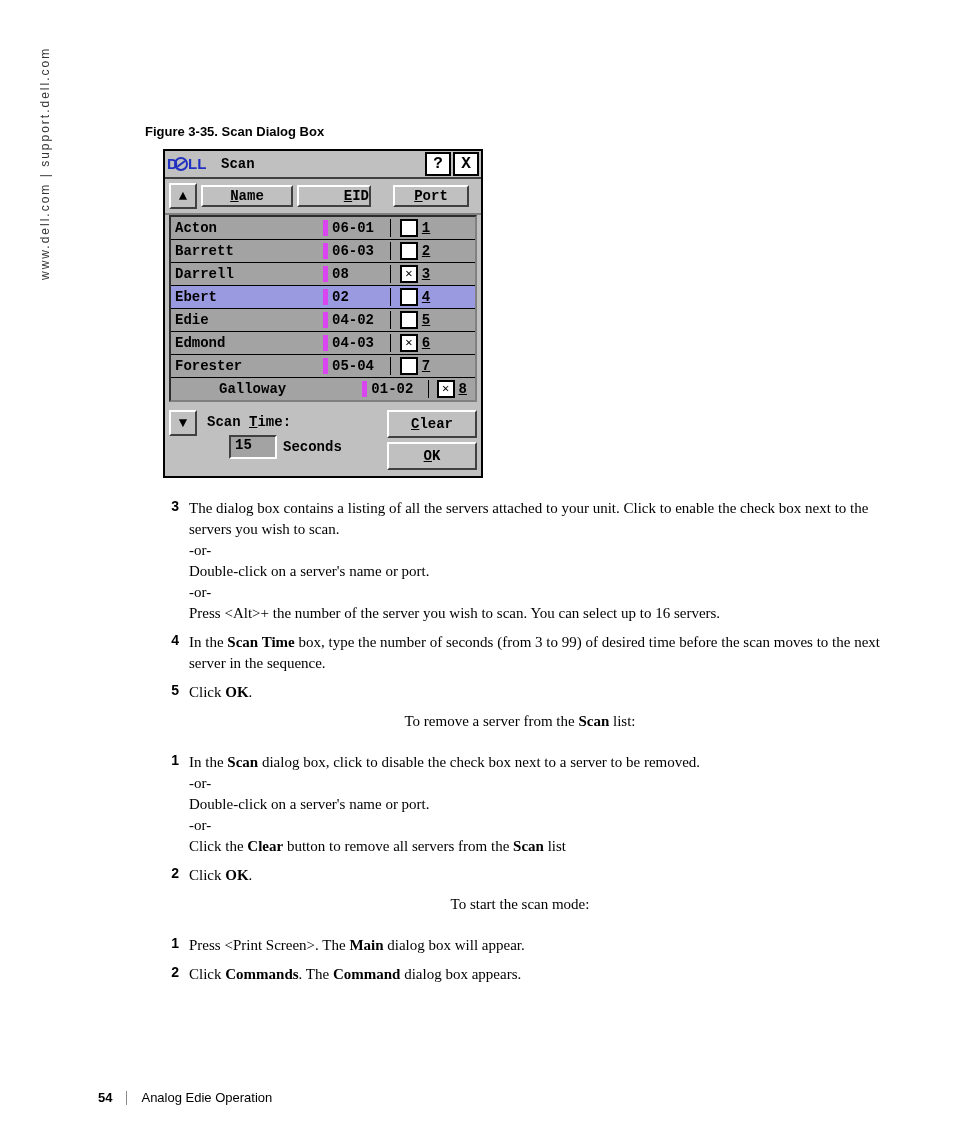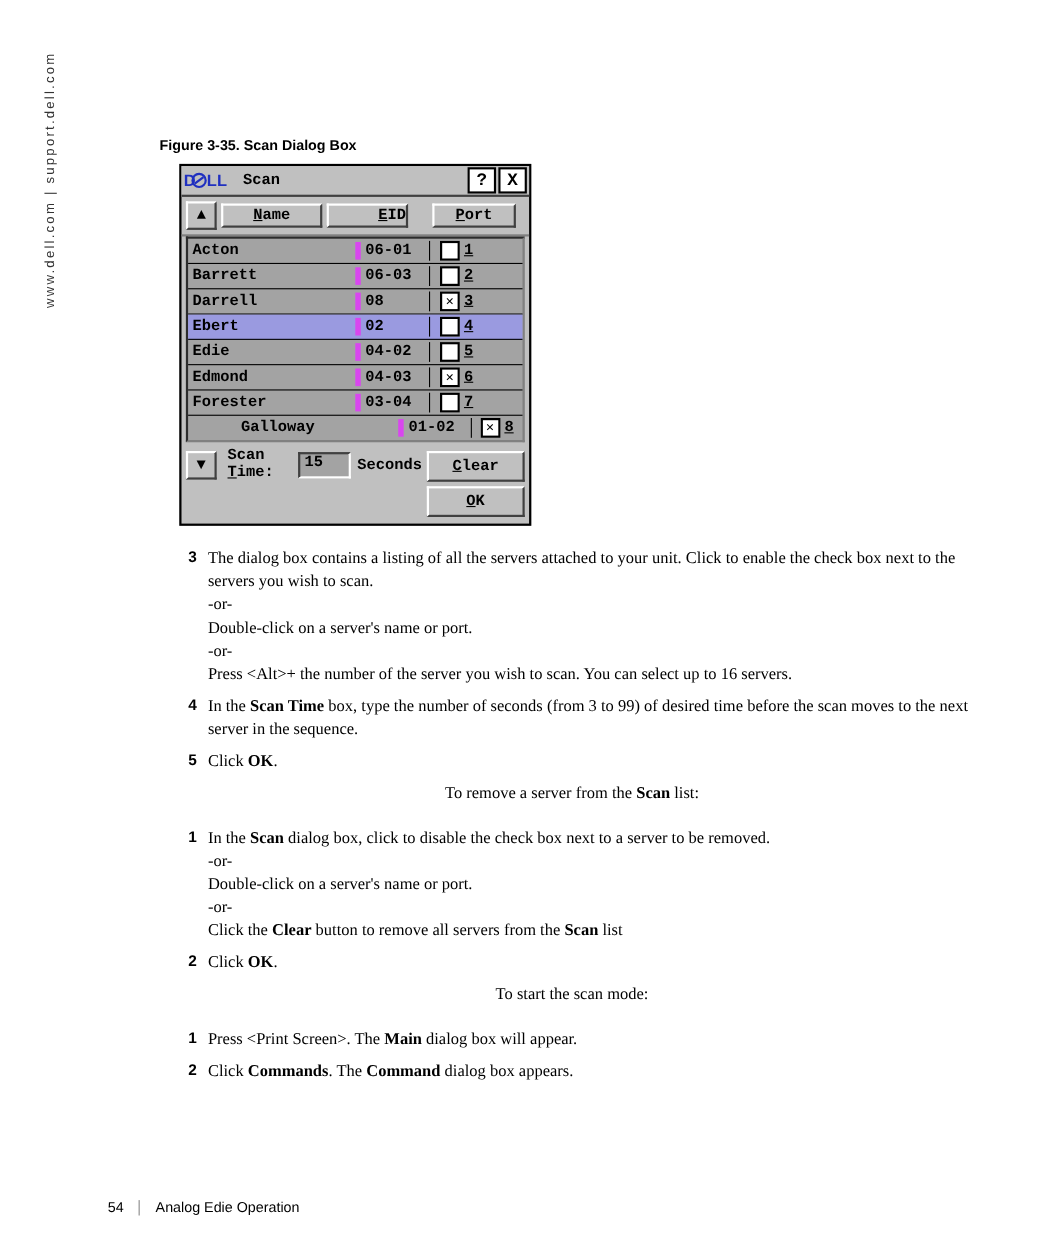--- a/index.html
+++ b/index.html
@@ -132,21 +132,21 @@
   .chknum { font-weight: bold; text-decoration: underline; }
   .bottom {
     display: flex;
     padding: 4px 4px 6px 4px;
     gap: 4px;
   }
   .btn-down { width: 24px; height: 20px; display:flex; align-items:center; justify-content:center;}
   .scan-area {
     flex: 1;
     display: flex;
-    flex-direction: row;
+    flex-direction: column;
     font-weight: bold;
     padding-left: 6px;
   }
   .scan-line1 { display:flex; align-items:center; height: 24px;}
   .scan-line2 { display:flex; align-items:center; height: 26px; padding-left: 22px; gap:6px;}
   .timebox {
     width: 40px;
     height: 20px;
     border-top: 2px solid #404040;
     border-left: 2px solid #404040;
@@ -176,21 +176,21 @@
   .footer {
     position: absolute;
     left: 98px;
     bottom: 40px;
     font-family: Arial, Helvetica, sans-serif;
     font-size: 13px;
     display: flex;
     align-items: center;
     gap: 14px;
   }
-  .footer .pg { font-weight: normal; }
+  .footer .pg { font-weight: bold; }
   .footer .div { width:1px; height:14px; background:#888;}
 </style>
 </head>
 <body>
 
 <div class="side-url">www.dell.com | support.dell.com</div>
 
 <div class="content">
   <div class="fig-caption">Figure 3-35.    Scan Dialog Box</div>
 
@@ -268,21 +268,21 @@
         <div class="row">
           <div class="name">Edmond</div>
           <div class="port">04-03</div>
           <div class="chkcell">
             <div class="chkbox">✕</div>
             <span class="chknum">6</span>
           </div>
         </div>
         <div class="row">
           <div class="name">Forester</div>
-          <div class="port">03-04</div>
+          <div class="port">05-04</div>
           <div class="chkcell">
             <div class="chkbox"></div>
             <span class="chknum">7</span>
           </div>
         </div>
         <div class="row">
           <div class="name">Galloway</div>
           <div class="port">01-02</div>
           <div class="chkcell">
             <div class="chkbox">✕</div>

